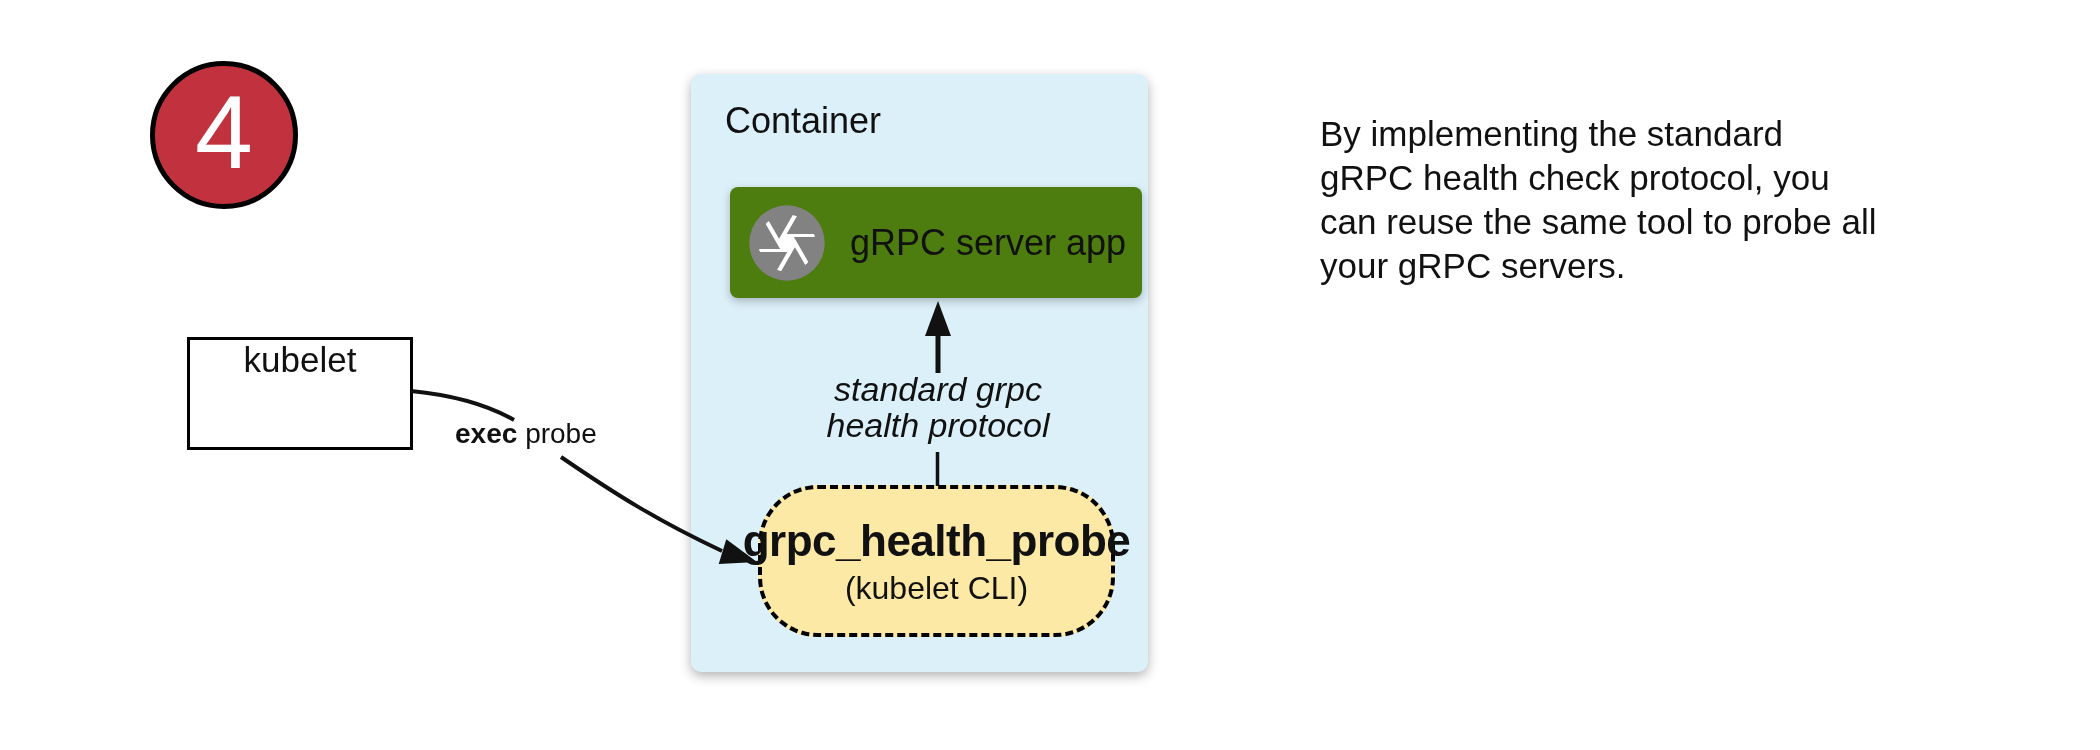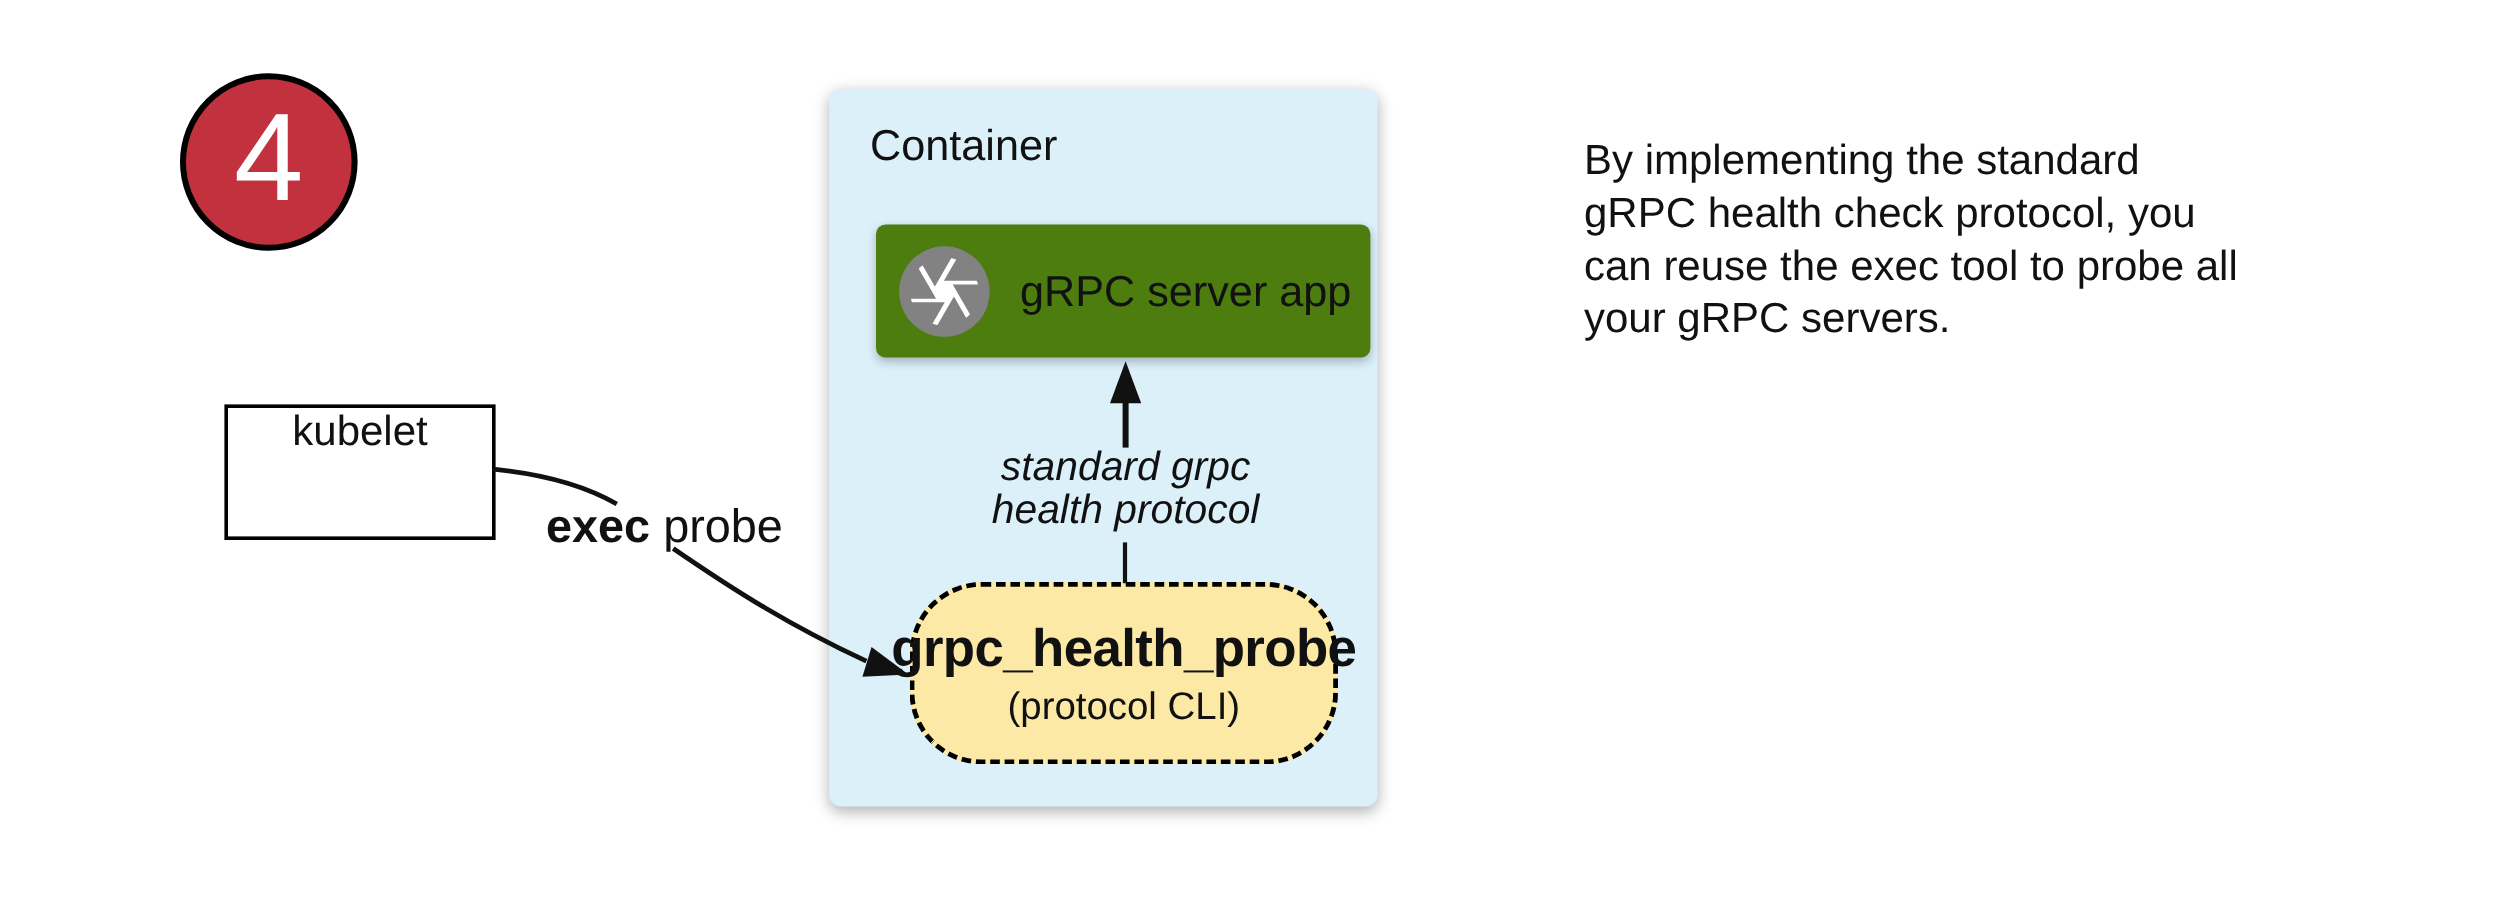--- a/index.html
+++ b/index.html
@@ -22,21 +22,21 @@
   .badge-num{color:#fff;font-size:104px;line-height:1;padding-bottom:6px;}
 
   .kubelet-box{
     position:absolute;left:187px;top:337px;width:226px;height:113px;
     background:#fff;border:3px solid #000;
     display:flex;justify-content:center;
     font-size:35px;
   }
 
   .exec-label{
-    position:absolute;left:455px;top:418px;font-size:39px;white-space:nowrap;
+    position:absolute;left:455px;top:418px;font-size:28px;white-space:nowrap;
   }
   .exec-label b{font-weight:bold;}
   .exec-label .rest{margin-left:0.28em;}
 
   .container-box{
     position:absolute;left:691px;top:74px;width:457px;height:598px;
     background:var(--container_fill);border-radius:10px;
     box-shadow:0 4px 12px rgba(0,0,0,0.30);
   }
   .container-label{
@@ -100,27 +100,27 @@
       </g>
     </svg>
     <span class="server-label">gRPC server app</span>
   </div>
 
   <div class="protocol-label">standard grpc
 health protocol</div>
 
   <div class="probe-box">
     <span class="probe-title">grpc_health_probe</span>
-    <span class="probe-subtitle">(protocol CLI)</span>
+    <span class="probe-subtitle">(kubelet CLI)</span>
   </div>
 </div>
 
 <div class="note">By implementing the standard
 gRPC health check protocol, you
-can reuse the exec tool to probe all
+can reuse the same tool to probe all
 your gRPC servers.</div>
 
 <svg class="edges-layer" width="2100" height="750" viewBox="0 0 2100 750" aria-hidden="true">
 
   <path d="M411,391 C452,395 486,404 514,420" fill="none" stroke="var(--edge_color)" stroke-width="4"></path>
   <path d="M561,457 C615,494 658,521 722,551" fill="none" stroke="var(--edge_color)" stroke-width="4"></path>
   <polygon points="757,562 718.7,564 726.3,539.2" fill="var(--edge_color)"></polygon>
 
   <line x1="937.5" y1="452" x2="937.5" y2="486" stroke="var(--edge_color)" stroke-width="3.5"></line>
   <line x1="938" y1="332" x2="938" y2="373" stroke="var(--edge_color)" stroke-width="5"></line>

